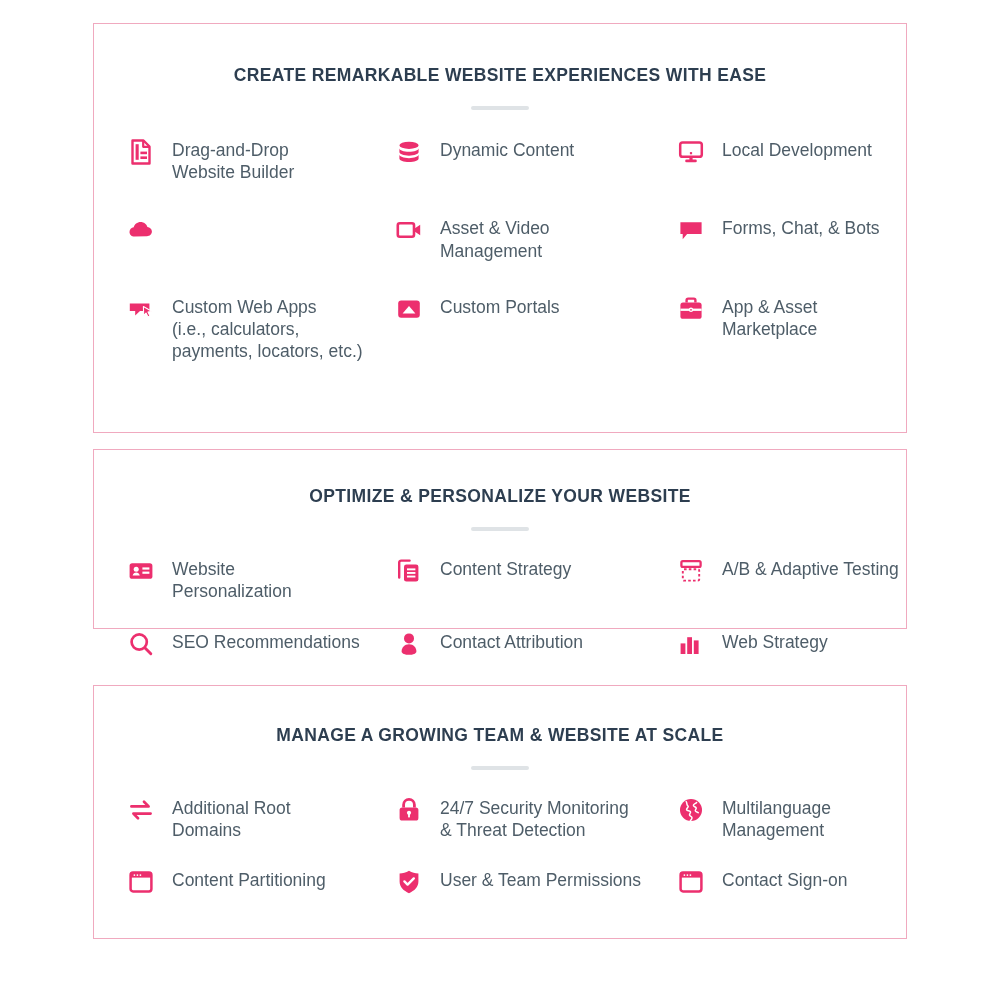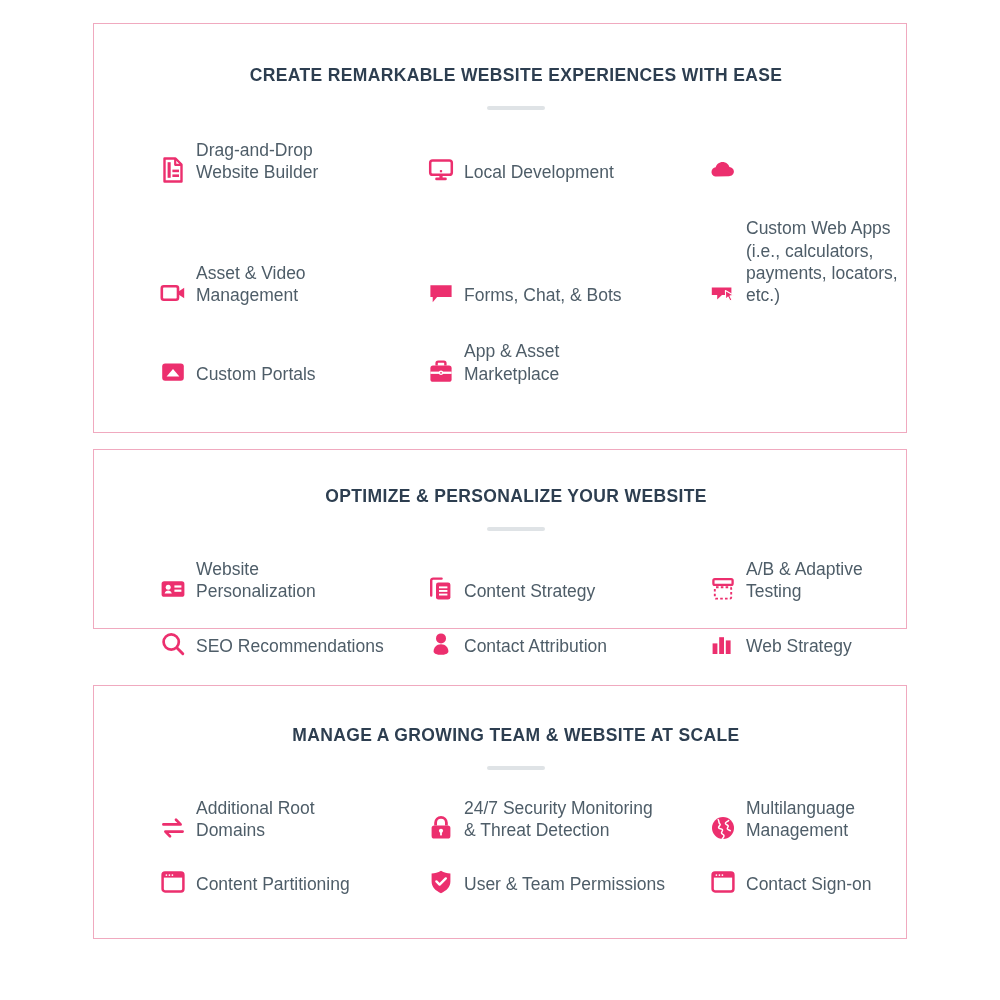--- a/index.html
+++ b/index.html
@@ -21,21 +21,20 @@
     box-sizing: border-box;
   }
 
   .card {
     position: absolute;
     left: 93px;
     width: 814px;
     box-sizing: border-box;
     border: 1.5px solid #f0a9bf;
     background: #ffffff;
-    padding-left: 32px;
   }
   #card-0 { top: 23px;  height: 410px; }
   #card-1 { top: 449px; height: 180px; }
   #card-2 { top: 685px; height: 254px; }
 
   .card-title {
     text-align: center;
     color: #2d3e50;
     font-weight: bold;
     font-size: 17.5px;
@@ -59,22 +58,22 @@
     grid-template-columns: 268px 280px auto;
     padding: 0 0 0 34px;
     box-sizing: border-box;
   }
   #card-0 .grid { margin-top: 28px; row-gap: 33px; }
   #card-1 .grid { margin-top: 26px; row-gap: 28px; }
   #card-2 .grid { margin-top: 26px; row-gap: 27px; }
 
   .feature {
     display: flex;
-    align-items: flex-end;
-    gap: 10px;
+    align-items: flex-start;
+    gap: 18px;
   }
   .feature .ic {
     flex: 0 0 auto;
     width: 26px;
     height: 26px;
     margin-top: 1px;
     display: block;
   }
   .feature .label {
     color: #4e5d68;
@@ -107,20 +106,30 @@
             <path d="M15.2 1.6v6.2h6.2" fill="none" stroke="#ec2f6e" stroke-width="2.2" stroke-linejoin="round"></path>
             <rect x="7.6" y="5.2" width="3.1" height="15.6" fill="#ec2f6e"></rect>
             <rect x="12.4" y="12.6" width="6.6" height="2.6" fill="#ec2f6e"></rect>
             <rect x="12.4" y="17.4" width="6.6" height="2.6" fill="#ec2f6e"></rect>
           </svg>
         </span>
         <span class="label">Drag-and-Drop
 Website Builder</span>
       </div>
 
+      <div class="feature">
+        <span class="ic">
+          <svg viewBox="0 0 26 26" width="26" height="26" aria-hidden="true">
+            <ellipse cx="13" cy="6.3" rx="9.6" ry="3.6" fill="#ec2f6e"></ellipse>
+            <path d="M3.4 9.2c0 2 4.3 3.6 9.6 3.6s9.6-1.6 9.6-3.6v3.9c0 2-4.3 3.6-9.6 3.6S3.4 15.1 3.4 13.1z" fill="#ec2f6e"></path>
+            <path d="M3.4 15.6c0 2 4.3 3.6 9.6 3.6s9.6-1.6 9.6-3.6v3.9c0 2-4.3 3.6-9.6 3.6s-9.6-1.6-9.6-3.6z" fill="#ec2f6e"></path>
+          </svg>
+        </span>
+        <span class="label">Dynamic Content</span>
+      </div>
 
       <div class="feature">
         <span class="ic">
           <svg viewBox="0 0 26 26" width="26" height="26" aria-hidden="true">
             <rect x="2.2" y="3.4" width="21.6" height="14.4" rx="2.4" fill="none" stroke="#ec2f6e" stroke-width="2.5"></rect>
             <rect x="11.4" y="17.6" width="3.2" height="3.6" fill="#ec2f6e"></rect>
             <rect x="7.2" y="20.6" width="11.6" height="2.6" rx="1.3" fill="#ec2f6e"></rect>
             <rect x="11.9" y="13.1" width="2.2" height="2.2" fill="#ec2f6e"></rect>
           </svg>
         </span>

